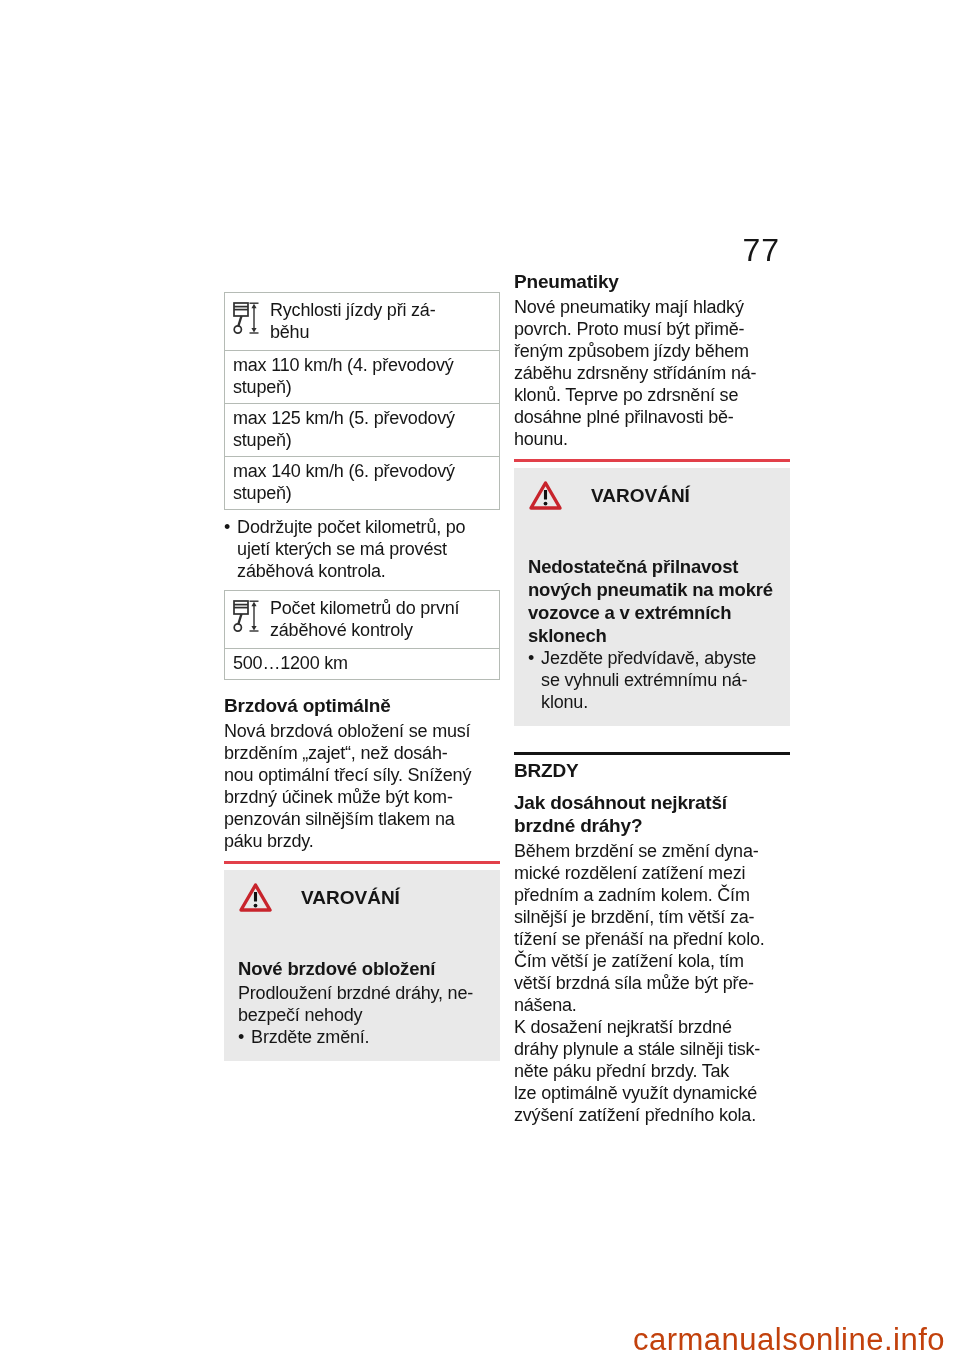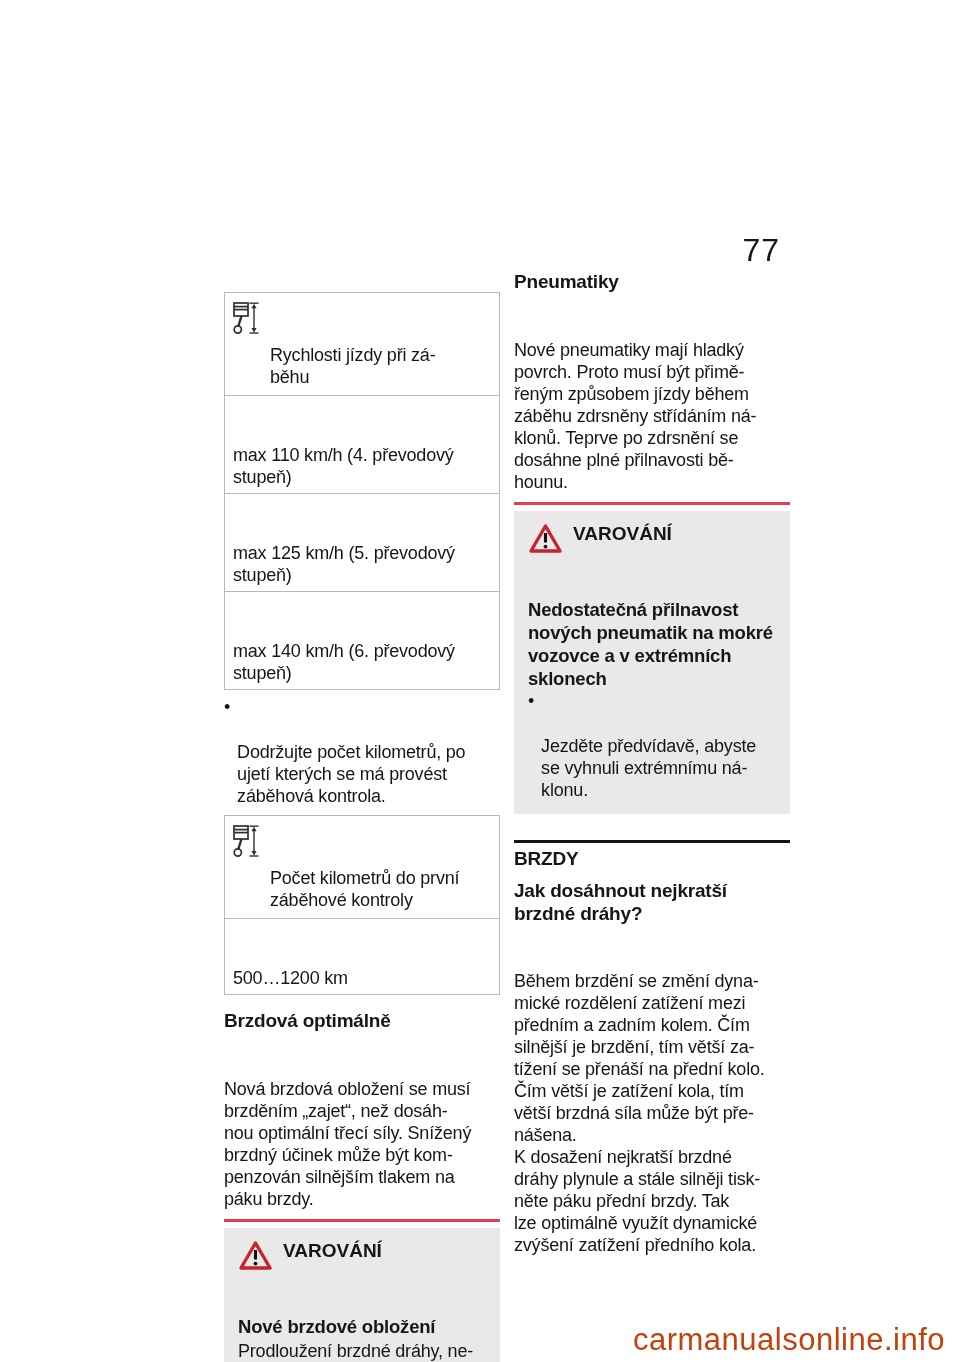--- a/index.html
+++ b/index.html
@@ -12,41 +12,41 @@
   .page-number{
     position:absolute;top:232px;right:180px;
     font-size:32px;font-weight:normal;letter-spacing:1px;
   }
   .col{
     position:absolute;width:276px;
     font-size:18px;line-height:22px;letter-spacing:-0.2px;
   }
   .col-left{left:224px;top:292px;}
   .col-right{left:514px;top:270px;}
-  .lines{white-space:pre-line;margin-top:45px;}
+  .lines{white-space:pre-line;}
   
   .spec-table{border:1px solid #b5bbb5;background:#fff;}
   .spec-table .t-head{
     display:flex;gap:9px;align-items:flex-start;
     padding:6px 6px 7px 6px;border-bottom:1px solid #b5bbb5;
   }
   .spec-table .t-head .icon{flex:0 0 auto;margin-top:1px;}
   .spec-table .t-row{padding:3px 8px 5px 8px;border-bottom:1px solid #b5bbb5;}
   .spec-table .t-row:last-child{border-bottom:none;}
   .mt8{margin-top:8px;}
   
   .bullet-item{display:flex;margin-top:6px;}
   .bullet-item::before{content:"\2022";flex:0 0 auto;margin-right:7px;}
   
   .h-bold{font-weight:bold;font-size:19px;line-height:24px;margin:14px 0 2px 0;}
   .h-first{margin-top:0;}
   
   .redline{height:3px;background:#e2404a;margin-top:9px;border:none;}
   .warnbox{background:#e9e9e9;margin-top:6px;padding:12px 12px 13px 14px;}
-  .warn-head{display:flex;align-items:flex-start;gap:10px;margin-bottom:9px;}
+  .warn-head{display:flex;align-items:center;gap:28px;margin-bottom:9px;}
   .warn-head .warn-label{font-weight:bold;font-size:19px;letter-spacing:0;}
   .warn-title{font-weight:bold;font-size:18.5px;line-height:23px;white-space:pre-line;margin-top:44px;}
   .warn-body{white-space:pre-line;margin-top:2px;}
   
   .rule-black{height:2.5px;background:#141414;margin-top:26px;border:none;}
   .section-title{font-weight:bold;font-size:19px;line-height:24px;margin:4px 0 8px 0;}
   .sub-title{font-weight:bold;font-size:19px;line-height:23px;white-space:pre-line;margin-bottom:3px;}
   
   .watermark{
     position:absolute;right:15px;bottom:4px;

